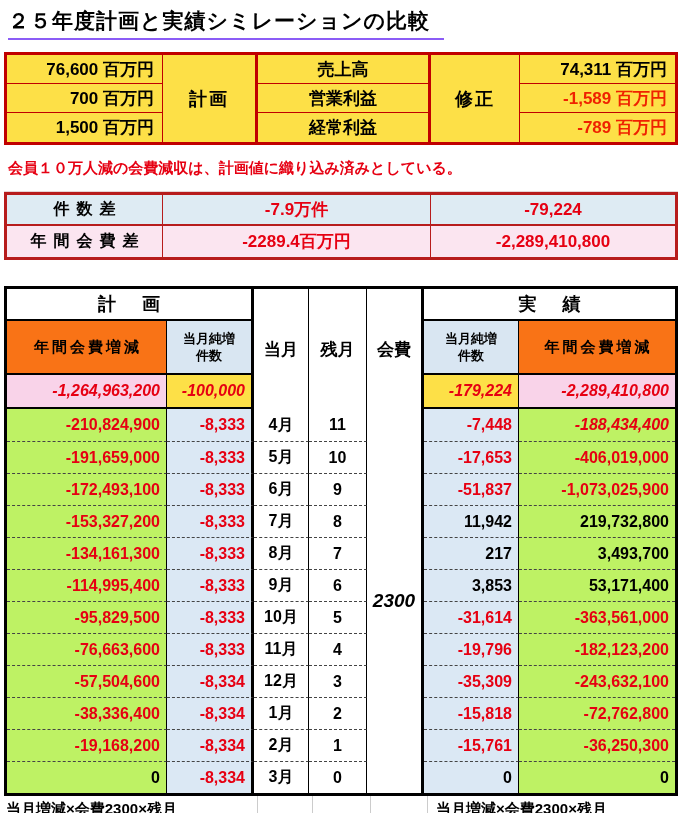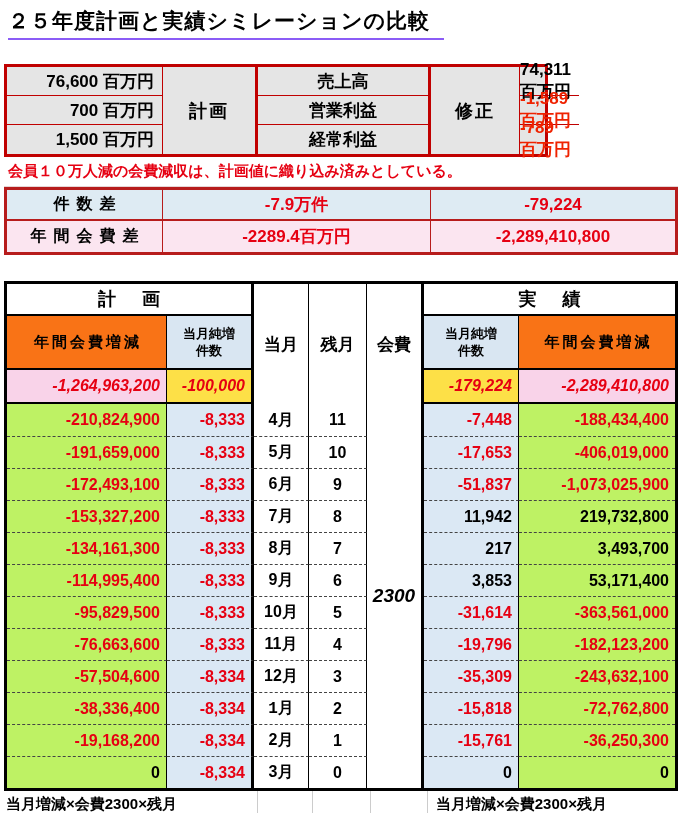--- a/index.html
+++ b/index.html
@@ -13,38 +13,38 @@
 
   
   .title {
     display:inline-block; margin:7px 0 0 4px;
     font-size:21px; letter-spacing:1px;
     border-bottom:2px solid #8b5cf6; padding:0 14px 3px 0;text-align:center;
   }
 
   
   .t1 {
-    margin-top:24px; width:544px;
+    margin-top:12px; width:674px;
     display:grid;
     grid-template-columns:156px 95px 173px 89px 1fr;
     grid-template-rows:repeat(3,29px);
-    border:3px solid #c00000; background:#e5e5e5;
+    border:3px solid #c00000; background:#fde047;
     font-size:17px;
   }
   .t1 .cell { display:flex; align-items:center; }
   .t1 .num { justify-content:flex-end; padding-right:8px; }
   .t1 .ctr { justify-content:center; }
   .t1 .rR1 { border-right:1px solid #c00000; }
   .t1 .rR3 { border-right:3px solid #c00000; }
   .t1 .rB1 { border-bottom:1px solid #c00000; }
   .t1 .span3 { grid-row:span 3; font-size:18px; letter-spacing:2px; }
 
   
   .note {
-    height:30px; display:flex; align-items:center;
+    height:47px; display:flex; align-items:center;
     padding-left:4px; font-size:15px; color:#e60012;
     border-bottom:1px solid #e6d5d5;
   }
 
   
   .t2 {
     width:674px; display:grid;
     grid-template-columns:156px 268px 1fr;
     grid-template-rows:repeat(2,31px);
     border:3px solid #b71c1c; font-size:17px;
@@ -175,21 +175,21 @@
     <div class="cell num blueS br1 bb2 ital neg" style="grid-column:6;grid-row:3;">-179,224</div>
     <div class="cell num pinkS bb2 ital neg" style="grid-column:7;grid-row:3;">-2,289,410,800</div>
 
     <div class="cell fee br3">2300</div>
 
   <div class="cell num pink br1 neg" style="grid-area: 4 / 1;">-210,824,900</div>
   <div class="cell num blue br3 neg" style="grid-area: 4 / 2;">-8,333</div>
   <div class="cell ctr br1" style="grid-area: 4 / 3;">4月</div>
   <div class="cell ctr br1" style="grid-area: 4 / 4;">11</div>
   <div class="cell num blue br1 neg" style="grid-area: 4 / 6;">-7,448</div>
-  <div class="cell num pink neg" style="grid-area: 4 / 7;">-188,434,400</div>
+  <div class="cell num pink neg" style="grid-area: 4 / 7; font-style: italic;">-188,434,400</div>
 
   <div class="cell num pink br1 dash neg" style="grid-area: 5 / 1;">-191,659,000</div>
   <div class="cell num blue br3 dash neg" style="grid-area: 5 / 2;">-8,333</div>
   <div class="cell ctr br1 dash" style="grid-area: 5 / 3;">5月</div>
   <div class="cell ctr br1 dash" style="grid-area: 5 / 4;">10</div>
   <div class="cell num blue br1 dash neg" style="grid-area: 5 / 6;">-17,653</div>
   <div class="cell num pink dash neg" style="grid-area: 5 / 7;">-406,019,000</div>
 
   <div class="cell num pink br1 dash neg" style="grid-area: 6 / 1;">-172,493,100</div>
   <div class="cell num blue br3 dash neg" style="grid-area: 6 / 2;">-8,333</div>
@@ -235,21 +235,21 @@
 
   <div class="cell num pink br1 dash neg" style="grid-area: 12 / 1;">-57,504,600</div>
   <div class="cell num blue br3 dash neg" style="grid-area: 12 / 2;">-8,334</div>
   <div class="cell ctr br1 dash" style="grid-area: 12 / 3;">12月</div>
   <div class="cell ctr br1 dash" style="grid-area: 12 / 4;">3</div>
   <div class="cell num blue br1 dash neg" style="grid-area: 12 / 6;">-35,309</div>
   <div class="cell num pink dash neg" style="grid-area: 12 / 7;">-243,632,100</div>
 
   <div class="cell num pink br1 dash neg" style="grid-area: 13 / 1;">-38,336,400</div>
   <div class="cell num blue br3 dash neg" style="grid-area: 13 / 2;">-8,334</div>
-  <div class="cell ctr br1 dash" style="grid-area: 13 / 3; font-family: Liberation Mono, monospace;">1月</div>
+  <div class="cell ctr br1 dash" style="grid-area: 13 / 3;">1月</div>
   <div class="cell ctr br1 dash" style="grid-area: 13 / 4;">2</div>
   <div class="cell num blue br1 dash neg" style="grid-area: 13 / 6;">-15,818</div>
   <div class="cell num pink dash neg" style="grid-area: 13 / 7;">-72,762,800</div>
 
   <div class="cell num pink br1 dash neg" style="grid-area: 14 / 1;">-19,168,200</div>
   <div class="cell num blue br3 dash neg" style="grid-area: 14 / 2;">-8,334</div>
   <div class="cell ctr br1 dash" style="grid-area: 14 / 3;">2月</div>
   <div class="cell ctr br1 dash" style="grid-area: 14 / 4;">1</div>
   <div class="cell num blue br1 dash neg" style="grid-area: 14 / 6;">-15,761</div>
   <div class="cell num pink dash neg" style="grid-area: 14 / 7;">-36,250,300</div>

